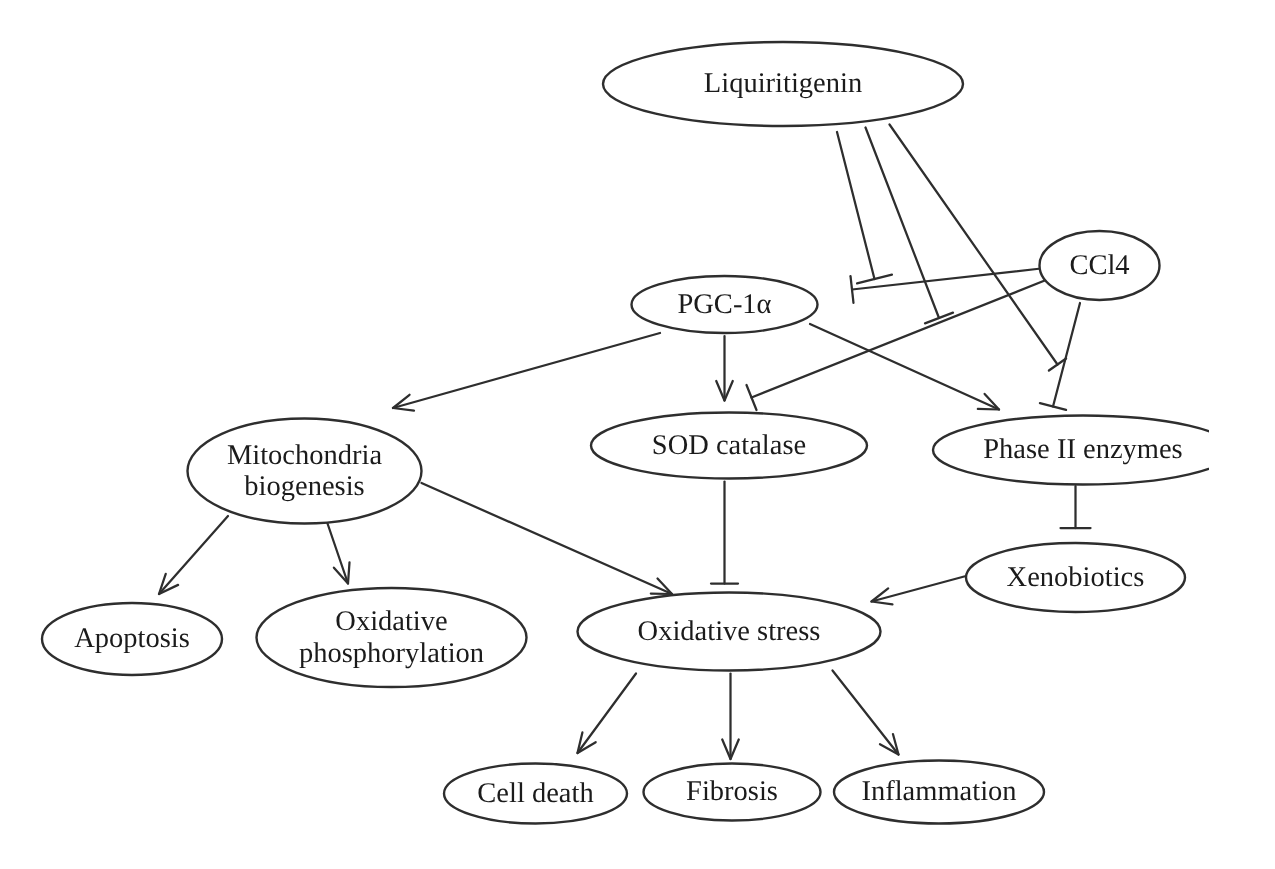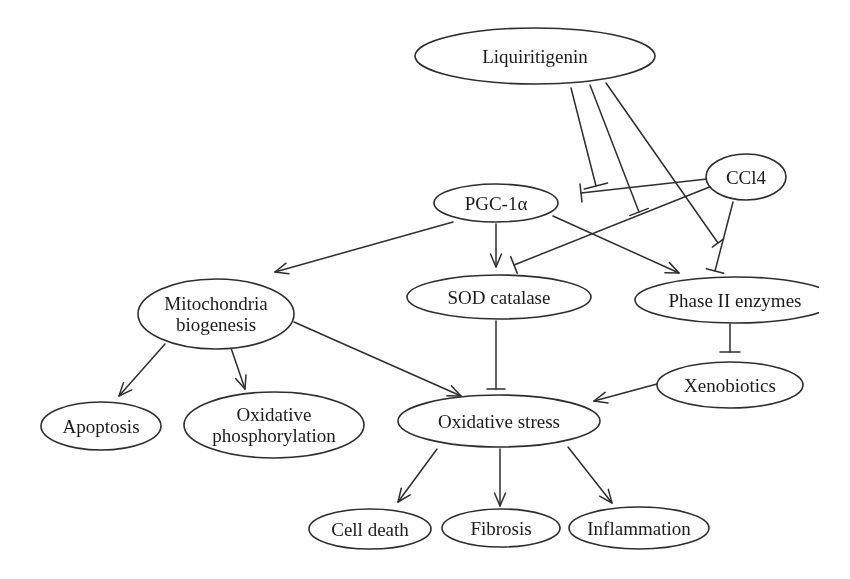--- a/index.html
+++ b/index.html
@@ -6,21 +6,20 @@
     margin: 0;
     padding: 0;
     background: #ffffff;
   }
   .stage {
     position: relative;
     width: 806px;
     height: 579px;
     background: #ffffff;
     overflow: hidden;
-    margin-left: 13px;
   }
   svg {
     display: block;
   }
   .node-ellipse {
     fill: #ffffff;
     stroke-width: 1.6px;
   }
   .edge-line, .edge-cap {
     fill: none;

